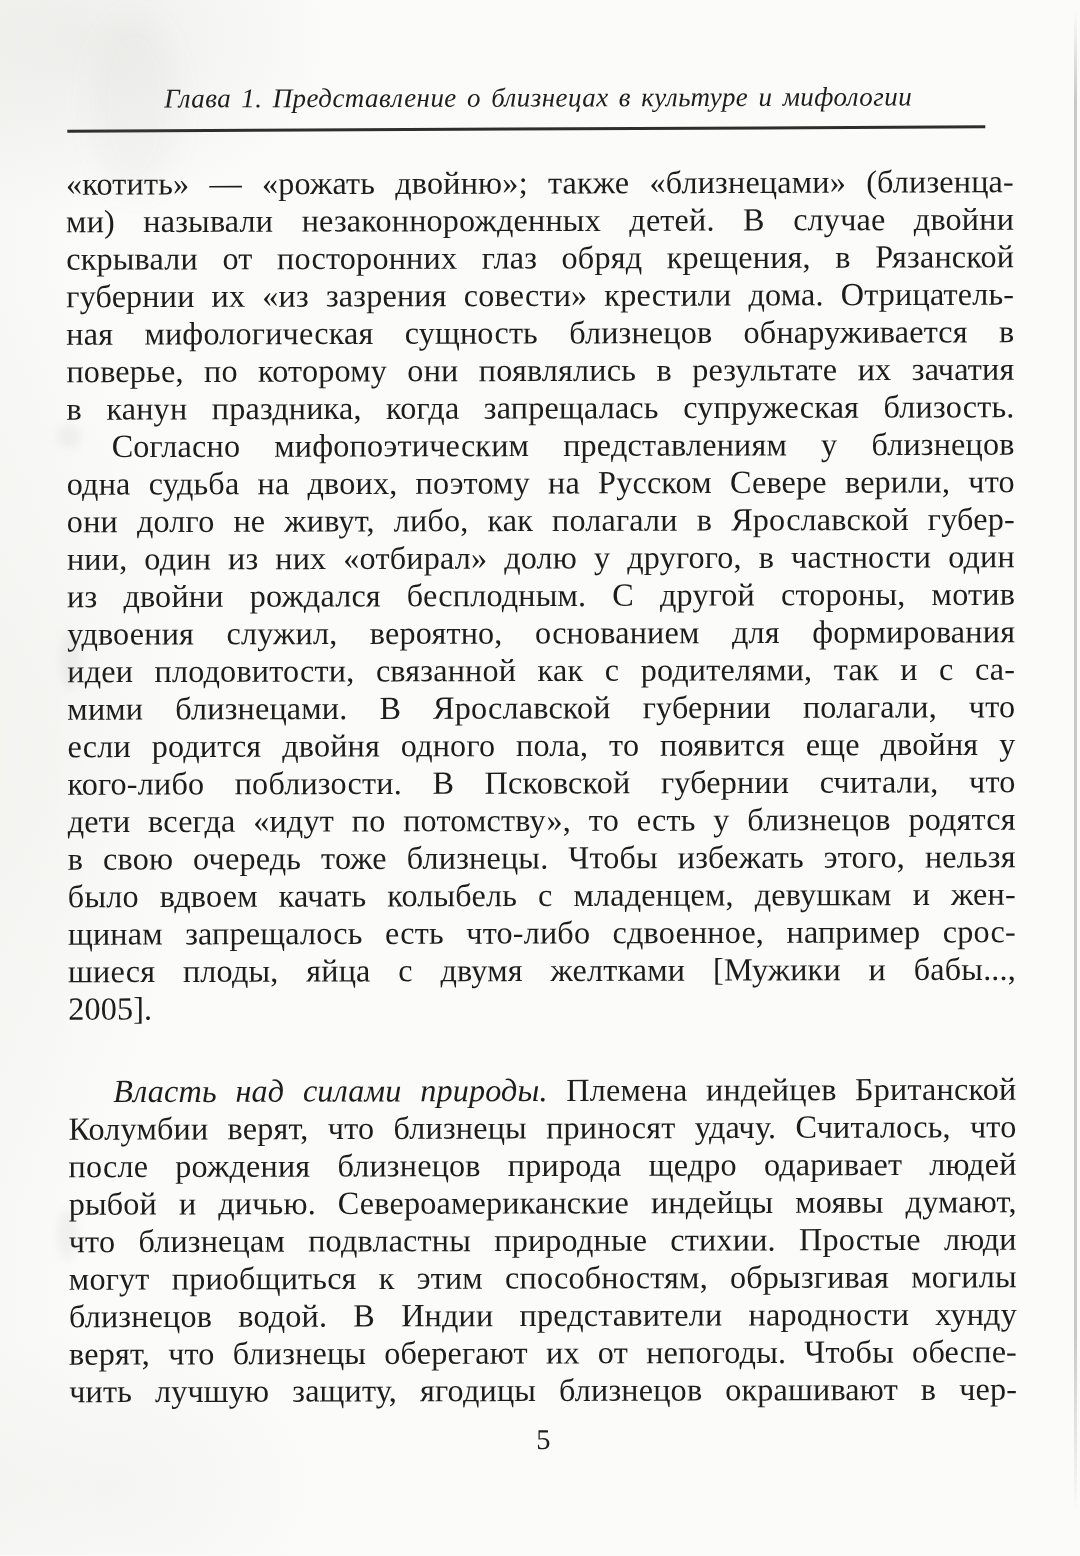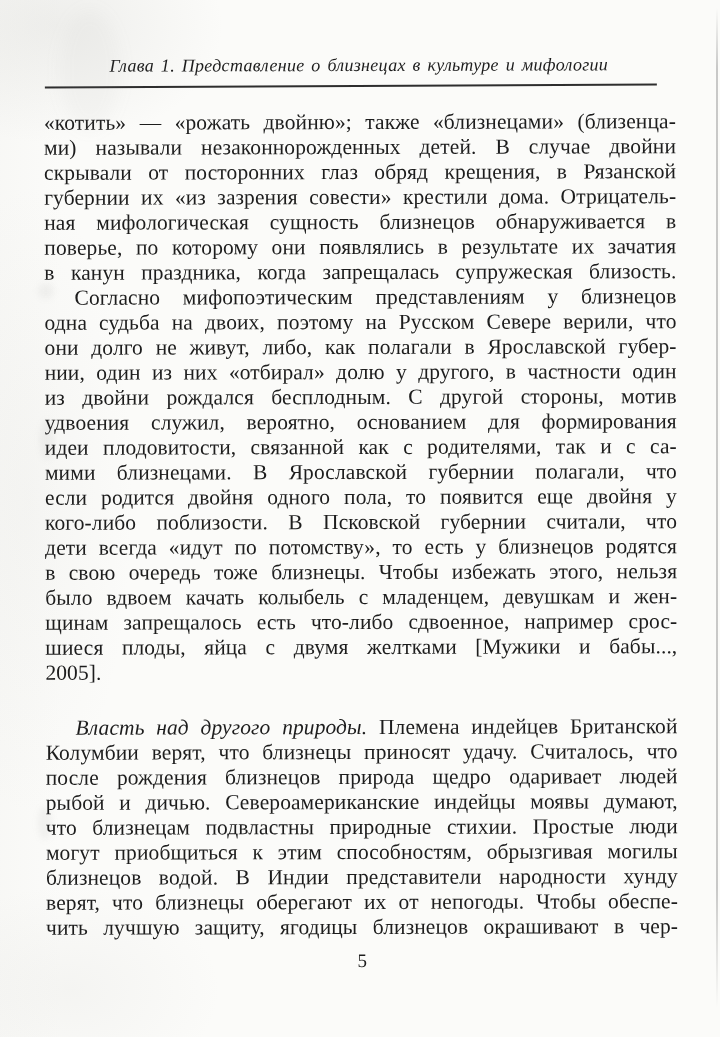--- a/index.html
+++ b/index.html
@@ -113,21 +113,21 @@
         <div class="line">если родится двойня одного пола, то появится еще двойня у</div>
         <div class="line">кого-либо поблизости. В Псковской губернии считали, что</div>
         <div class="line">дети всегда «идут по потомству», то есть у близнецов родятся</div>
         <div class="line">в свою очередь тоже близнецы. Чтобы избежать этого, нельзя</div>
         <div class="line">было вдвоем качать колыбель с младенцем, девушкам и жен-</div>
         <div class="line">щинам запрещалось есть что-либо сдвоенное, например срос-</div>
         <div class="line">шиеся плоды, яйца с двумя желтками [Мужики и бабы...,</div>
         <div class="line no-just">2005].</div>
       </div>
       <div class="paragraph gap-before">
-        <div class="line indent"><em>Власть над другого природы.</em> Племена индейцев Британской</div>
+        <div class="line indent"><em>Власть над силами природы.</em> Племена индейцев Британской</div>
         <div class="line">Колумбии верят, что близнецы приносят удачу. Считалось, что</div>
         <div class="line">после рождения близнецов природа щедро одаривает людей</div>
         <div class="line">рыбой и дичью. Североамериканские индейцы моявы думают,</div>
         <div class="line">что близнецам подвластны природные стихии. Простые люди</div>
         <div class="line">могут приобщиться к этим способностям, обрызгивая могилы</div>
         <div class="line">близнецов водой. В Индии представители народности хунду</div>
         <div class="line">верят, что близнецы оберегают их от непогоды. Чтобы обеспе-</div>
         <div class="line">чить лучшую защиту, ягодицы близнецов окрашивают в чер-</div>
       </div>
     </div>

